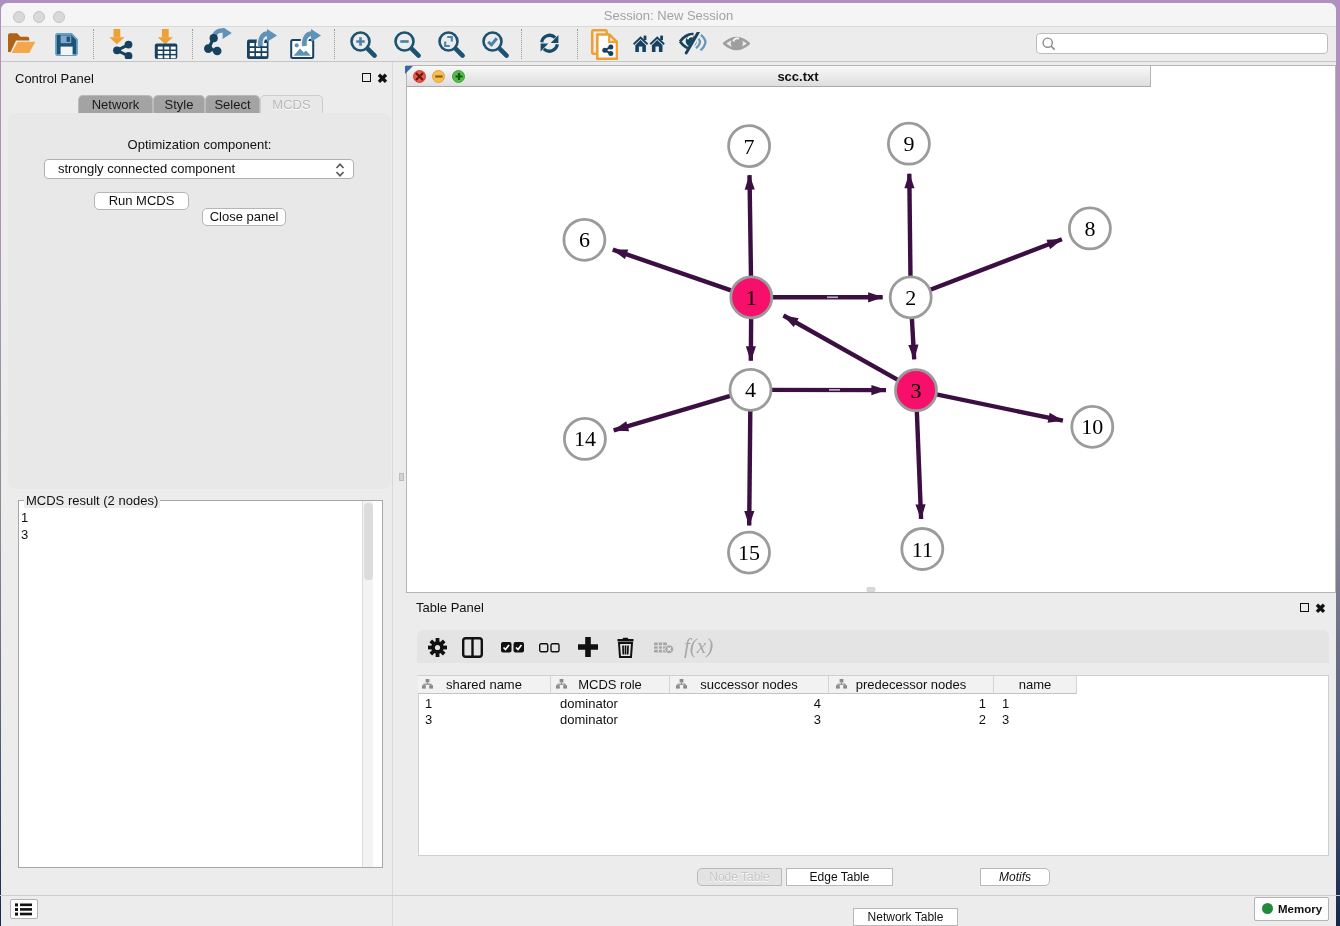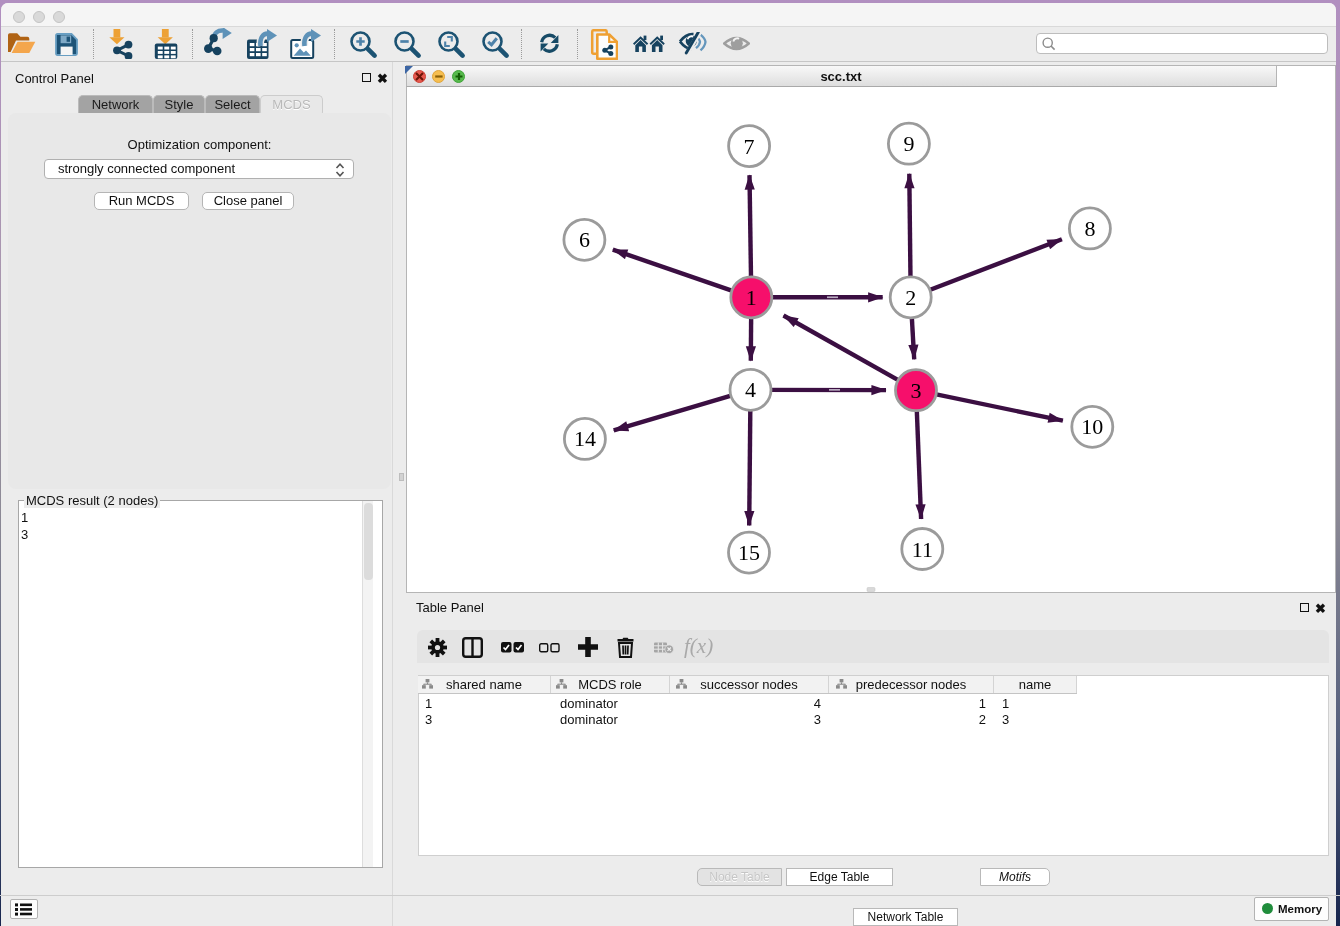--- a/index.html
+++ b/index.html
@@ -28,41 +28,42 @@
 .btn { position:absolute; height:18px; background:#fff; border:1px solid #b5b5b5; border-radius:5px; font-size:13px; color:#111; text-align:center; line-height:16px; }
 .fieldset { position:absolute; left:18px; top:500px; width:365px; height:368px; background:#fff; border:1px solid #a7a7a7; }
 .legend { position:absolute; left:24px; top:493px; font-size:13px; color:#111; background:#ececec; padding:0 2px; }
 .fs-text { position:absolute; left:21px; top:510px; font-size:13px; color:#111; line-height:16.5px; }
 .fs-scroll { position:absolute; left:362px; top:501px; width:11px; height:366px; background:#f3f3f3; border-left:1px solid #ddd; }
 .fs-thumb { position:absolute; left:363.5px; top:503px; width:9px; height:77px; background:#dcdcdc; border-radius:4px; }
 
 .divcol { position:absolute; left:392px; top:62px; width:13px; bottom:0; background:#ececec; border-left:1px solid #d9d9d9; }
 
 .net { position:absolute; left:405.5px; top:65px; width:930.5px; height:527.5px; border:1px solid #b5b5b5; background:#fff; }
-.net-title { position:absolute; left:405.5px; top:65px; width:871px; height:22px; background:linear-gradient(#f8f8f8,#dedede); border:1px solid #b5b5b5; border-bottom:1px solid #a9a9a9; }
+.net-title { position:absolute; left:405.5px; top:65px; width:745px; height:22px; background:linear-gradient(#f8f8f8,#dedede); border:1px solid #b5b5b5; border-bottom:1px solid #a9a9a9;padding-left:20px; }
 .net-title .t { position:absolute; width:100%; text-align:center; top:3px; font-size:13px; font-weight:bold; color:#111; }
 .light { position:absolute; top:70px; width:13px; height:13px; border-radius:50%; }
 
 .tp { position:absolute; left:405.5px; top:597px; width:930.5px; height:298px; background:#ececec; }
 .tp-toolstrip { position:absolute; left:417px; top:630px; width:912px; height:33px; background:#e4e4e4; border-radius:6px 6px 0 0; }
 .table-area { position:absolute; left:417.5px; top:675px; width:911.5px; height:181px; background:#fff; border:1px solid #cfcfcf; }
 .th { position:absolute; top:676px; height:18px; background:#f2f2f2; border-right:1px solid #d4d4d4; font-size:13px; color:#111; text-align:center; line-height:18px; }
 .thb { position:absolute; top:693px; height:1px; background:#c4c4c4; }
 .td { position:absolute; font-size:13px; color:#111; height:16px; line-height:16px; }
 .btab { position:absolute; top:868px; height:18px; background:#fff; border:1px solid #b9b9b9; font-size:12px; color:#111; text-align:center; line-height:17px; }
 
 .statusline { position:absolute; left:0px; top:895px; width:1340px; height:1px; background:#cdcdcd; }
 .sbtn { position:absolute; background:#fdfdfd; border:1px solid #b3b3b3; border-radius:2px; }
 </style></head>
 <body>
 <div class="app"></div>
 <div class="titlebar">
   <div class="tl" style="left:12px;"></div>
   <div class="tl" style="left:32px;"></div>
   <div class="tl" style="left:52px;"></div>
+  <div class="wintitle">Session: New Session</div>
 </div>
 <div class="toolbar"></div>
 <div id="icons">
 
 <svg class="icon" style="left:7px; top:32px;" width="29" height="22" viewBox="0 0 29 22">
   <path d="M1,20 V3 Q1,1.2 2.8,1.2 H10.2 L13.4,4.8 H20.4 Q22.3,4.8 22.3,6.7 V8.6 H9 L3.6,20 z" fill="#b06314"></path>
   <path d="M4.6,21 L10.6,9.8 H28.3 L22.3,21 z" fill="#f4a64c"></path>
 </svg>
 
 <svg class="icon" style="left:55px; top:33px;" width="23" height="23" viewBox="0 0 23 23">
@@ -234,21 +235,21 @@
 <div class="tab tabsel" style="left:260px; width:63px; height:22px;">MCDS</div>
 <div class="cp-panel"></div>
 <div class="cp-label">Optimization component:</div>
 <div class="cp-select">strongly connected component
   <svg width="10" height="14" style="position:absolute;right:8px;top:3px;" viewBox="0 0 10 14">
     <path d="M1.5,5 L5,1.2 L8.5,5" fill="none" stroke="#555" stroke-width="1.6"></path>
     <path d="M1.5,9 L5,12.8 L8.5,9" fill="none" stroke="#555" stroke-width="1.6"></path>
   </svg>
 </div>
 <div class="btn" style="left:94px; top:192px; width:95px;">Run MCDS</div>
-<div class="btn" style="left:202px; top:192px; width:92px;">Close panel</div>
+<div class="btn" style="left:202px; top:208px; width:84px;">Close panel</div>
 <div class="fieldset"></div>
 <div class="fs-scroll"></div>
 <div class="fs-thumb"></div>
 <div class="legend">MCDS result (2 nodes)</div>
 <div class="fs-text">1<br>3</div>
 <div class="divcol"></div>
 <div class="abs" style="left:398.5px; top:473px; width:5px; height:8px; background:#d2d2d2; border:1px solid #bdbdbd;"></div>
 
 <div class="net"></div>
 <svg id="graph" style="position:absolute; left:405.5px; top:87px;" width="930" height="505">

